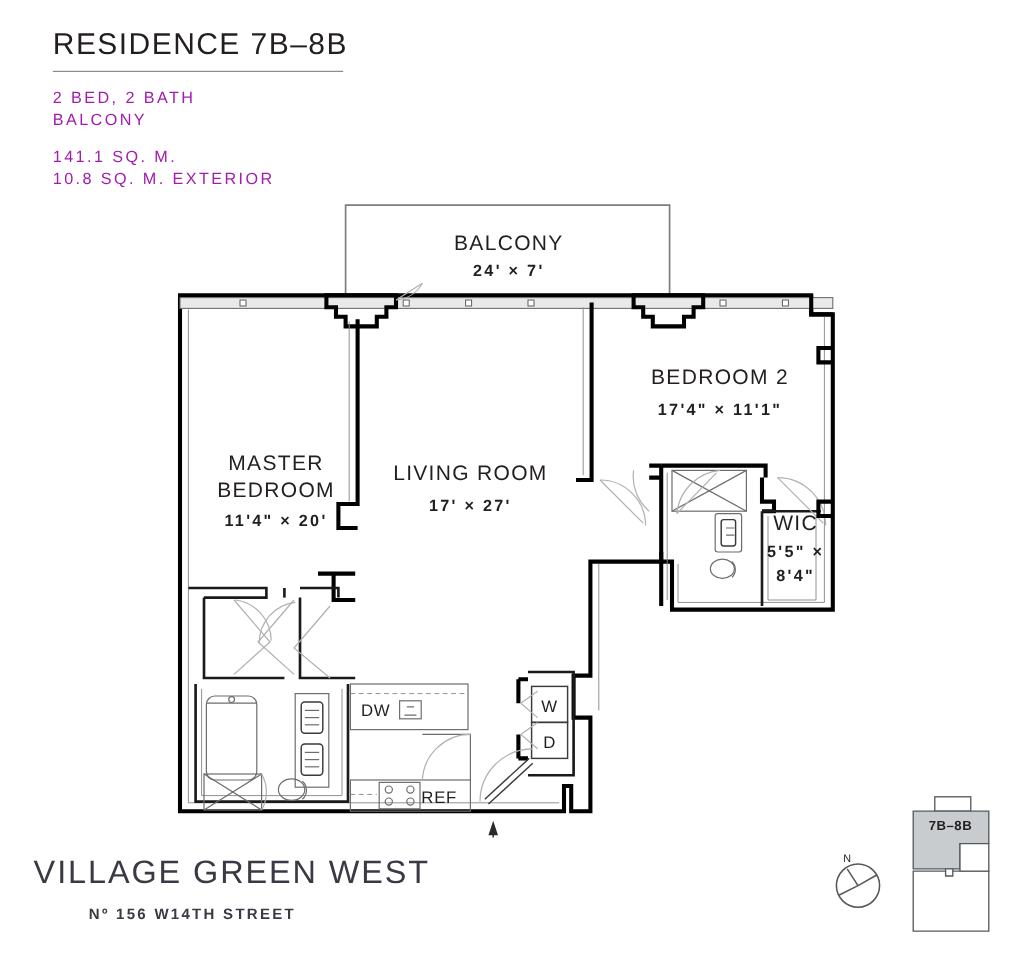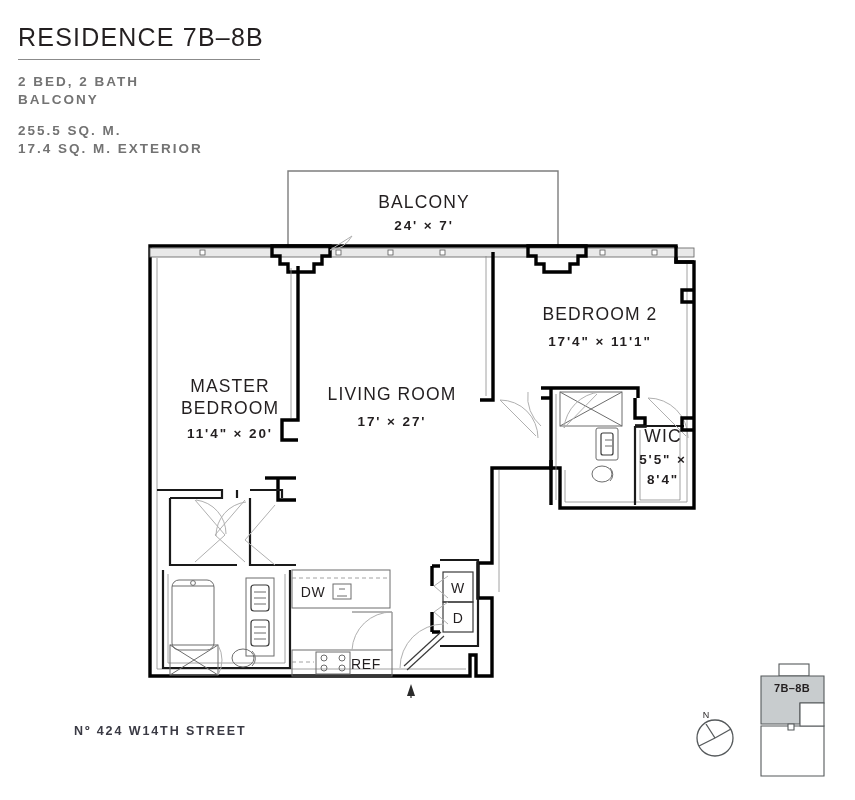--- a/index.html
+++ b/index.html
@@ -12,21 +12,21 @@
     height: 800px;
     position: relative;
     font-family: "Liberation Sans", sans-serif;
     color: #231f20;
     overflow: hidden;
   }
 
   
   #header-block {
     position: absolute;
-    left: 18px;
+    left: 44px;
     top: 24px;
     width: 300px;
   }
   #residence-title {
     font-size: 25px;
     letter-spacing: 1.2px;
     font-weight: 400;
     color: #231f20;
     line-height: 1.1;
     white-space: nowrap;
@@ -38,22 +38,22 @@
     margin-top: 7px;
     margin-bottom: 13px;
   }
   .spec-group {
     margin-bottom: 13px;
   }
   .spec-line {
     font-size: 13.5px;
     letter-spacing: 2.0px;
     line-height: 18px;
-    font-weight: 700;
-    color: #737373;
+    font-weight: 400;
+    color: #a21caf;
     white-space: nowrap;
   }
 
   
   #footer-block {
     position: absolute;
     left: 28px;
     top: 712px;
   }
   #building-name {
@@ -135,22 +135,22 @@
 
   <div class="spec-group">
     <div class="spec-line">2 BED, 2 BATH</div>
     <div class="spec-line">BALCONY</div>
   </div>
 
   <div class="spec-group">
   </div>
 
   <div class="spec-group">
-    <div class="spec-line">255.5 SQ. M.</div>
-    <div class="spec-line">17.4 SQ. M. EXTERIOR</div>
+    <div class="spec-line">141.1 SQ. M.</div>
+    <div class="spec-line">10.8 SQ. M. EXTERIOR</div>
   </div>
 </div>
 
 <svg id="floorplan-svg" width="855" height="800" viewBox="0 0 855 800">
 
   <g>
     <polyline class="balcony-rail" points="288,252 288,171 558,171 558,252"></polyline>
   </g>
 
   <g>
@@ -383,14 +383,15 @@
     <path class="keyplan-empty" d="M761,726 L824,726 L824,776 L761,776 Z"></path>
     <path class="keyplan-empty" d="M800,703 L824,703 L824,726 L800,726 Z"></path>
 
     <path class="keyplan-empty" d="M788,724 L794,724 L794,730 L788,730 Z"></path>
     <text class="keyplan-label" x="792" y="692">7B–8B</text>
   </g>
 
 </svg>
 
 <div id="footer-block">
-  <div id="building-address">Nº 424 W14TH STREET</div>
+  <div id="building-name">VILLAGE GREEN WEST</div>
+  <div id="building-address">Nº 156 W14TH STREET</div>
 </div>
 
 </body></html>

